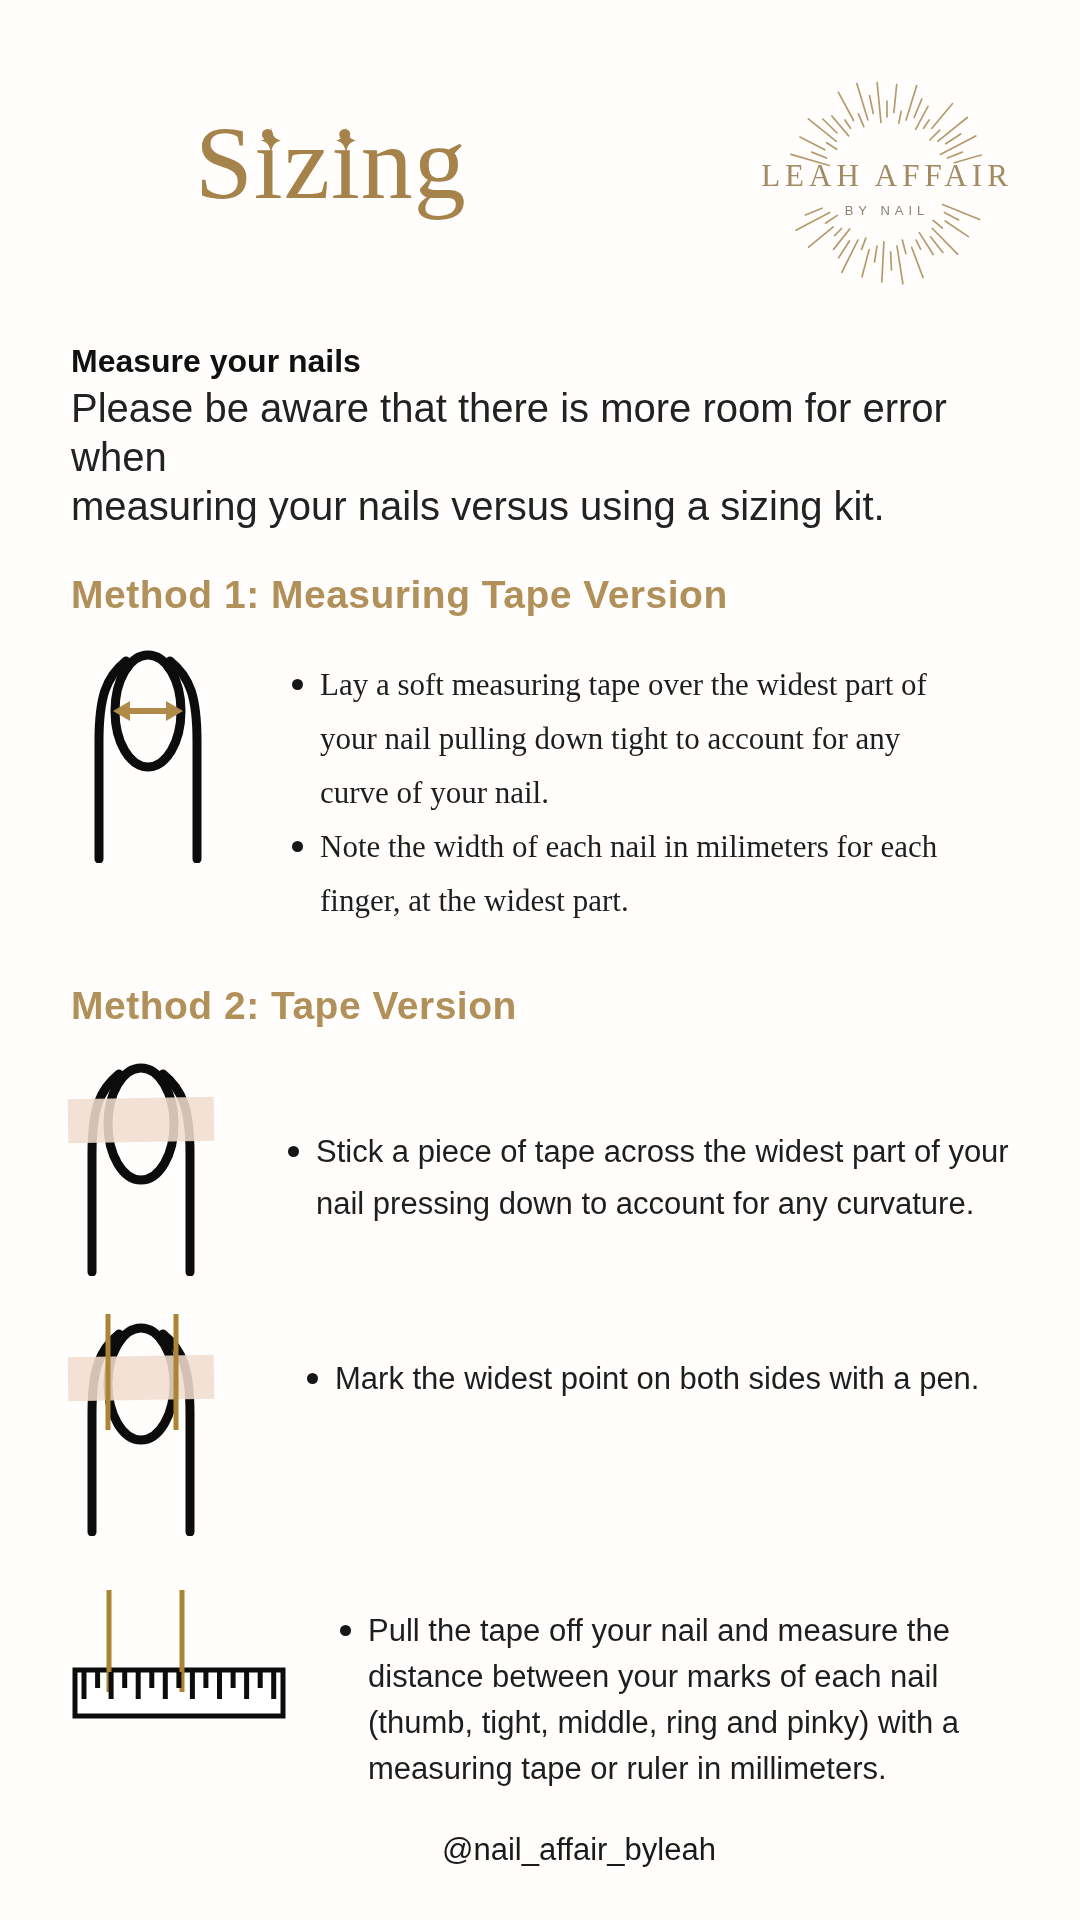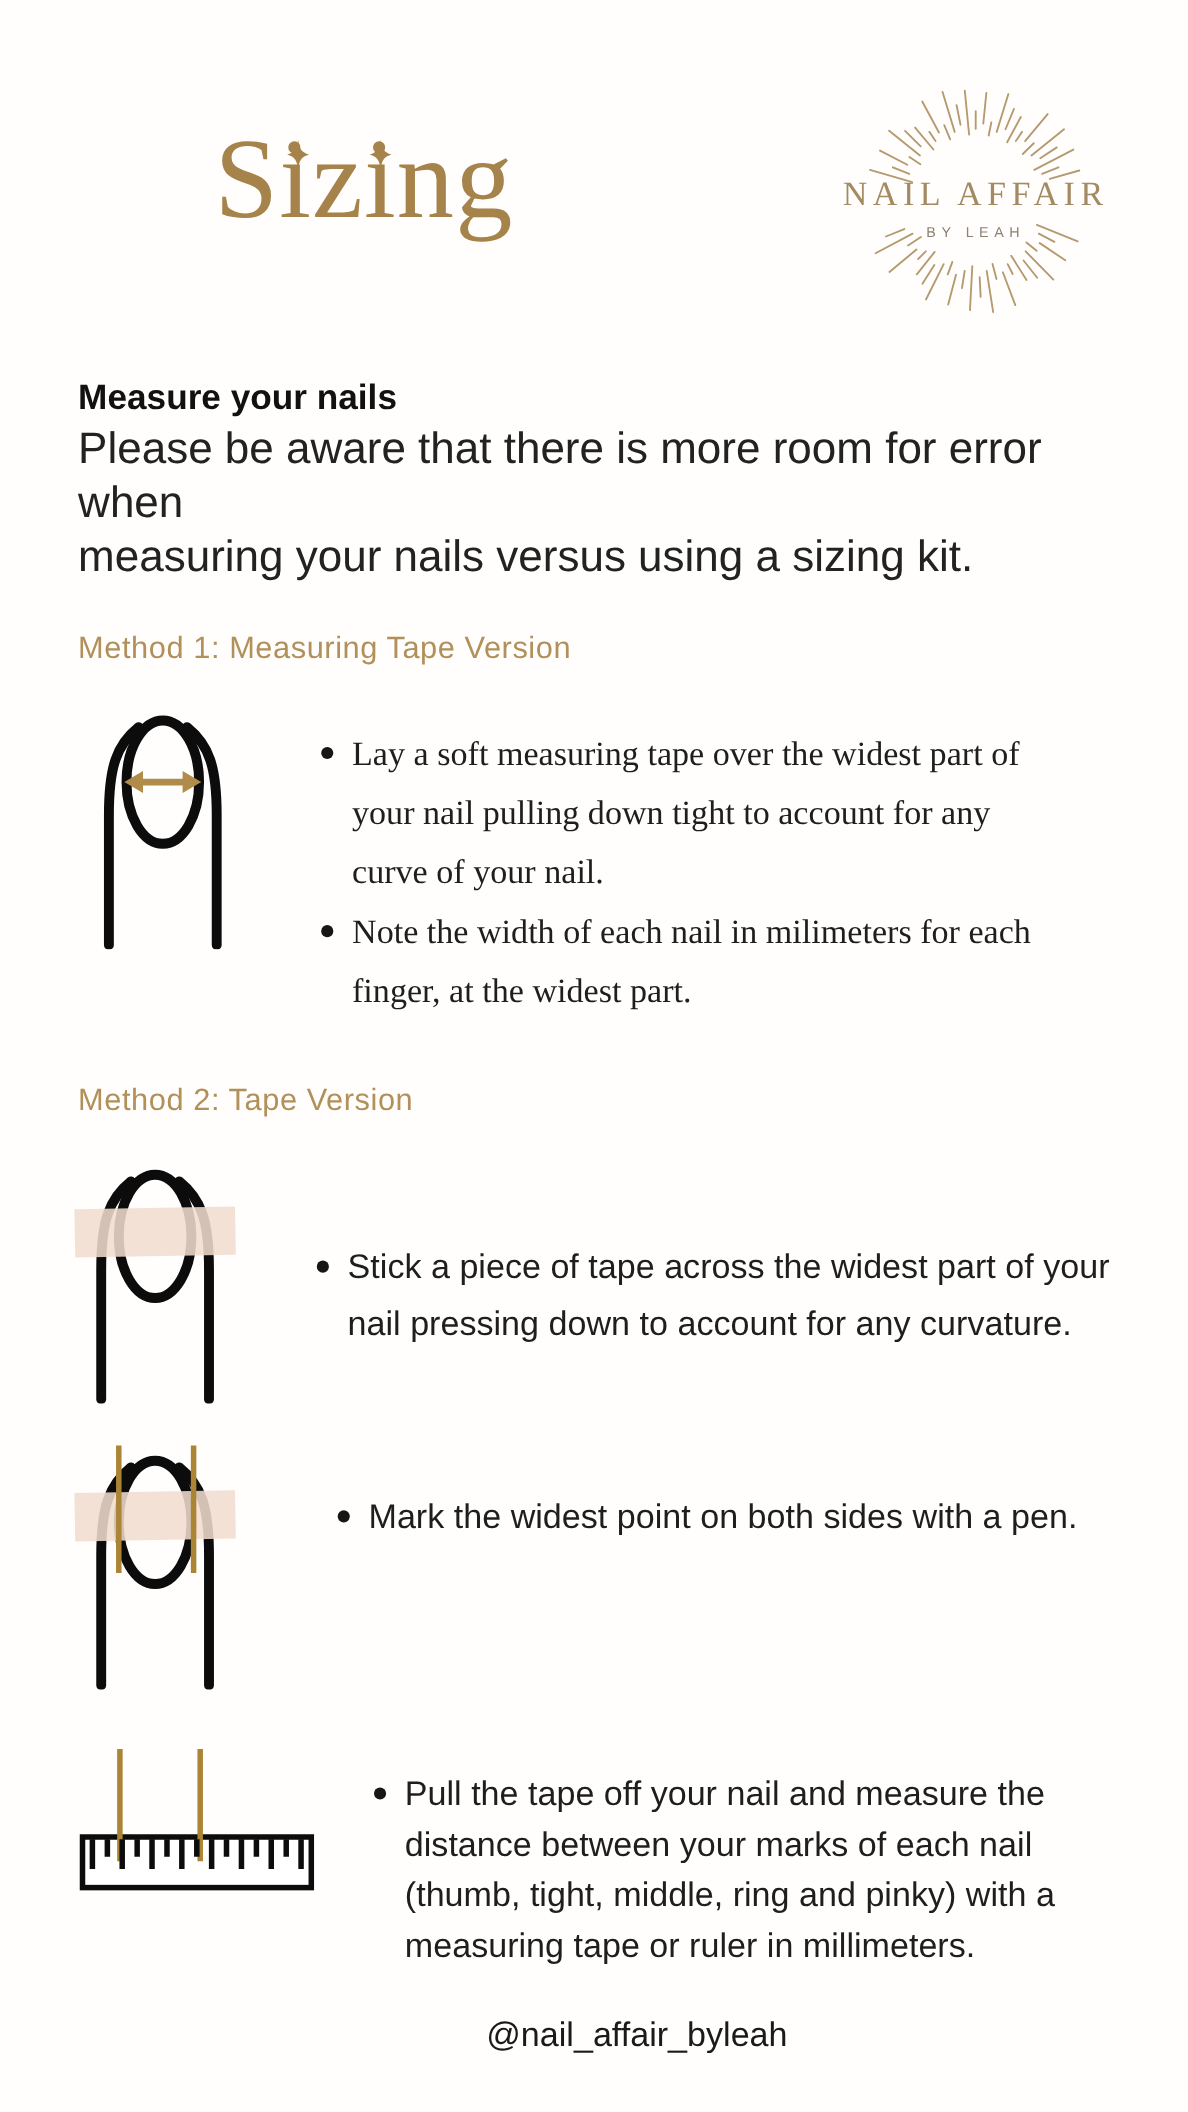--- a/index.html
+++ b/index.html
@@ -26,21 +26,21 @@
   .logo-tagline{
     position:absolute;left:0;top:153px;width:100%;text-align:center;
     font-family:"Liberation Sans",sans-serif;font-size:13px;letter-spacing:5px;
     color:#8d8173;
   }
   
   .intro{position:absolute;left:71px;top:338px;width:880px;}
   .intro h2{margin:0;font-size:32px;font-weight:700;line-height:46px;color:#111;}
   .intro p{margin:0;font-size:40px;line-height:49px;color:#222;white-space:pre-line;}
   .method-heading{
-    position:absolute;margin:0;font-size:28px;font-weight:400;
+    position:absolute;margin:0;font-size:39px;font-weight:700;
     color:#b1905a;line-height:1.2;letter-spacing:0.5px;
   }
   .m1-heading{left:71px;top:572px;}
   .m2-heading{left:71px;top:983px;}
   .bullets{position:absolute;}
   .bullet{display:flex;gap:17px;}
   .dot{flex:none;width:11px;height:11px;border-radius:50%;background:#161616;}
   .bullet .txt{font-size:31px;color:#1e1e1e;white-space:pre-line;}
   .m1-bullets{left:292px;top:658px;width:760px;}
   .m1-bullets .txt{line-height:54px;font-family:Liberation Serif, serif;}
@@ -125,22 +125,22 @@
         <line x1="108.8" y1="188.1" x2="104.6" y2="199.4" stroke="#b49a6e" stroke-width="1.7" stroke-linecap="round"></line>
         <line x1="100.9" y1="190.1" x2="84.8" y2="222.3" stroke="#b49a6e" stroke-width="1.7" stroke-linecap="round"></line>
         <line x1="92.4" y1="191.0" x2="81.6" y2="207.9" stroke="#b49a6e" stroke-width="1.7" stroke-linecap="round"></line>
         <line x1="92.7" y1="179.0" x2="76.5" y2="199.4" stroke="#b49a6e" stroke-width="1.7" stroke-linecap="round"></line>
         <line x1="84.6" y1="178.5" x2="77.6" y2="185.6" stroke="#b49a6e" stroke-width="1.7" stroke-linecap="round"></line>
         <line x1="76.2" y1="176.8" x2="51.6" y2="197.2" stroke="#b49a6e" stroke-width="1.7" stroke-linecap="round"></line>
         <line x1="80.2" y1="165.4" x2="68.5" y2="173.2" stroke="#b49a6e" stroke-width="1.7" stroke-linecap="round"></line>
         <line x1="72.6" y1="162.4" x2="39.0" y2="180.2" stroke="#b49a6e" stroke-width="1.7" stroke-linecap="round"></line>
         <line x1="65.1" y1="158.2" x2="48.4" y2="165.0" stroke="#b49a6e" stroke-width="1.7" stroke-linecap="round"></line>
       </svg>
-    <div class="logo-name">NAIL AFFAIR</div>
-    <div class="logo-tagline">BY LEAH</div>
+    <div class="logo-name">LEAH AFFAIR</div>
+    <div class="logo-tagline">BY NAIL</div>
   </div>
 
   <section class="intro">
     <h2>Measure your nails</h2>
     <p>Please be aware that there is more room for error when
 measuring your nails versus using a sizing kit.</p>
   </section>
 
   <h3 class="method-heading m1-heading">Method 1: Measuring Tape Version</h3>
 

